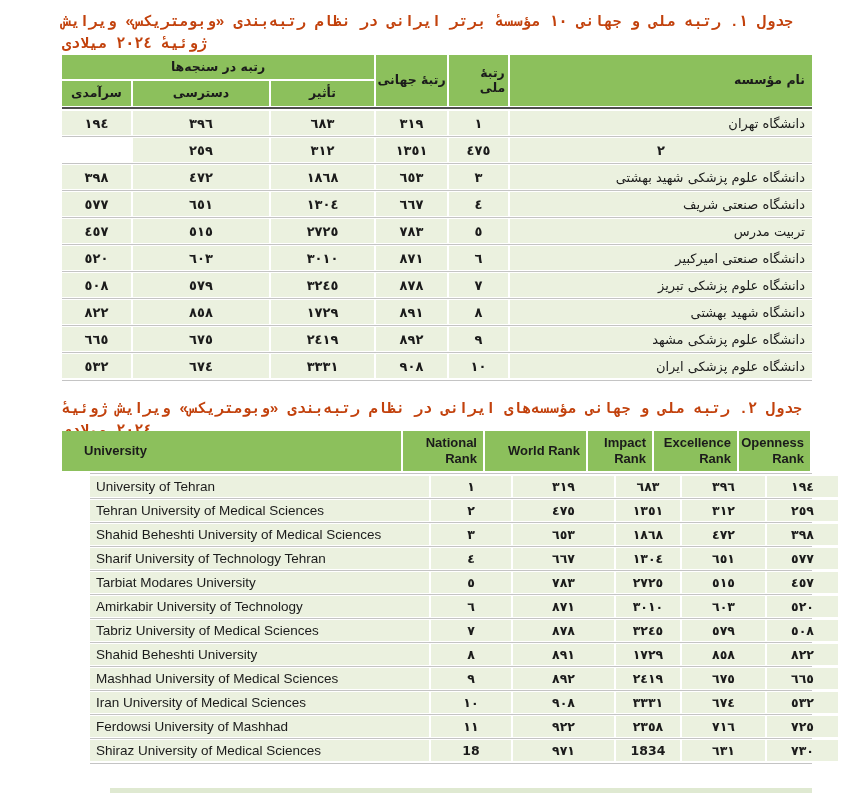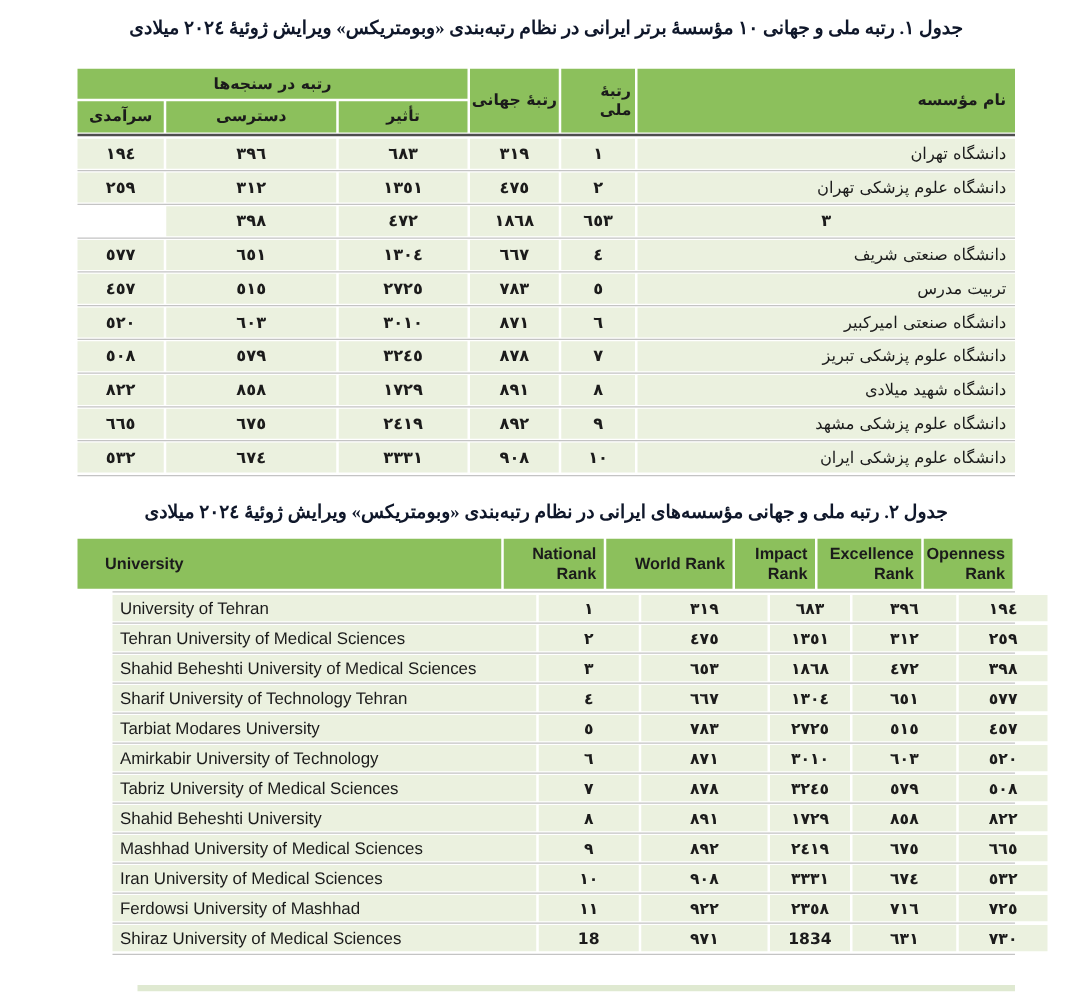--- a/index.html
+++ b/index.html
@@ -7,22 +7,22 @@
     --light:#EBF1DF;
     --sep:#C4C4C4;
     --dark-line:#4E4E4E;
     --ink:#1B1B1B;
   }
   html,body{margin:0;padding:0;background:#fff;}
   body{width:853px;height:795px;overflow:hidden;font-family:"Liberation Sans",sans-serif;color:var(--ink);}
   .page{padding-top:12px;margin-left:62px;width:750px;}
 
   .tbl-title{
-    direction:rtl;text-align:center;font-family:Liberation Serif, serif;
-    font-weight:bold;font-size:15px;height:22px;line-height:22px;color:#0f172a;
+    direction:rtl;text-align:left;font-family:Liberation Mono, monospace;
+    font-weight:bold;font-size:15px;height:22px;line-height:22px;color:#c2410c;
   }
   .title1{margin-bottom:21px;}
   .title2{margin-top:18px;margin-bottom:10px;}
 
   
   .cell{display:flex;align-items:center;overflow:hidden;}
   .g{background:var(--green);}
   .l{background:var(--light);}
 
   
@@ -79,28 +79,28 @@
     <div class="rows" id="t1-rows">
         <div class="t-row t1-grid t1-row">
           <div class="cell l c-name">دانشگاه تهران</div>
           <div class="cell l c-num">١</div>
           <div class="cell l c-num">٣١٩</div>
           <div class="cell l c-num">٦٨٣</div>
           <div class="cell l c-num">٣٩٦</div>
           <div class="cell l c-num">١٩٤</div>
         </div>
         <div class="t-row t1-grid t1-row">
-          <div class="cell l c-name">دانشگاه علوم پزشکی تهران</div>
           <div class="cell l c-num">٢</div>
           <div class="cell l c-num">٤٧٥</div>
           <div class="cell l c-num">١٣٥١</div>
           <div class="cell l c-num">٣١٢</div>
           <div class="cell l c-num">٢٥٩</div>
         </div>
         <div class="t-row t1-grid t1-row">
+          <div class="cell l c-name">دانشگاه علوم پزشکی شهید بهشتی</div>
           <div class="cell l c-num">٣</div>
           <div class="cell l c-num">٦٥٣</div>
           <div class="cell l c-num">١٨٦٨</div>
           <div class="cell l c-num">٤٧٢</div>
           <div class="cell l c-num">٣٩٨</div>
         </div>
         <div class="t-row t1-grid t1-row">
           <div class="cell l c-name">دانشگاه صنعتی شریف</div>
           <div class="cell l c-num">٤</div>
           <div class="cell l c-num">٦٦٧</div>
@@ -126,21 +126,21 @@
         </div>
         <div class="t-row t1-grid t1-row">
           <div class="cell l c-name">دانشگاه علوم پزشکی تبریز</div>
           <div class="cell l c-num">٧</div>
           <div class="cell l c-num">٨٧٨</div>
           <div class="cell l c-num">٣٢٤٥</div>
           <div class="cell l c-num">٥٧٩</div>
           <div class="cell l c-num">٥٠٨</div>
         </div>
         <div class="t-row t1-grid t1-row">
-          <div class="cell l c-name">دانشگاه شهید میلادی</div>
+          <div class="cell l c-name">دانشگاه شهید بهشتی</div>
           <div class="cell l c-num">٨</div>
           <div class="cell l c-num">٨٩١</div>
           <div class="cell l c-num">١٧٢٩</div>
           <div class="cell l c-num">٨٥٨</div>
           <div class="cell l c-num">٨٢٢</div>
         </div>
         <div class="t-row t1-grid t1-row">
           <div class="cell l c-name">دانشگاه علوم پزشکی مشهد</div>
           <div class="cell l c-num">٩</div>
           <div class="cell l c-num">٨٩٢</div>

